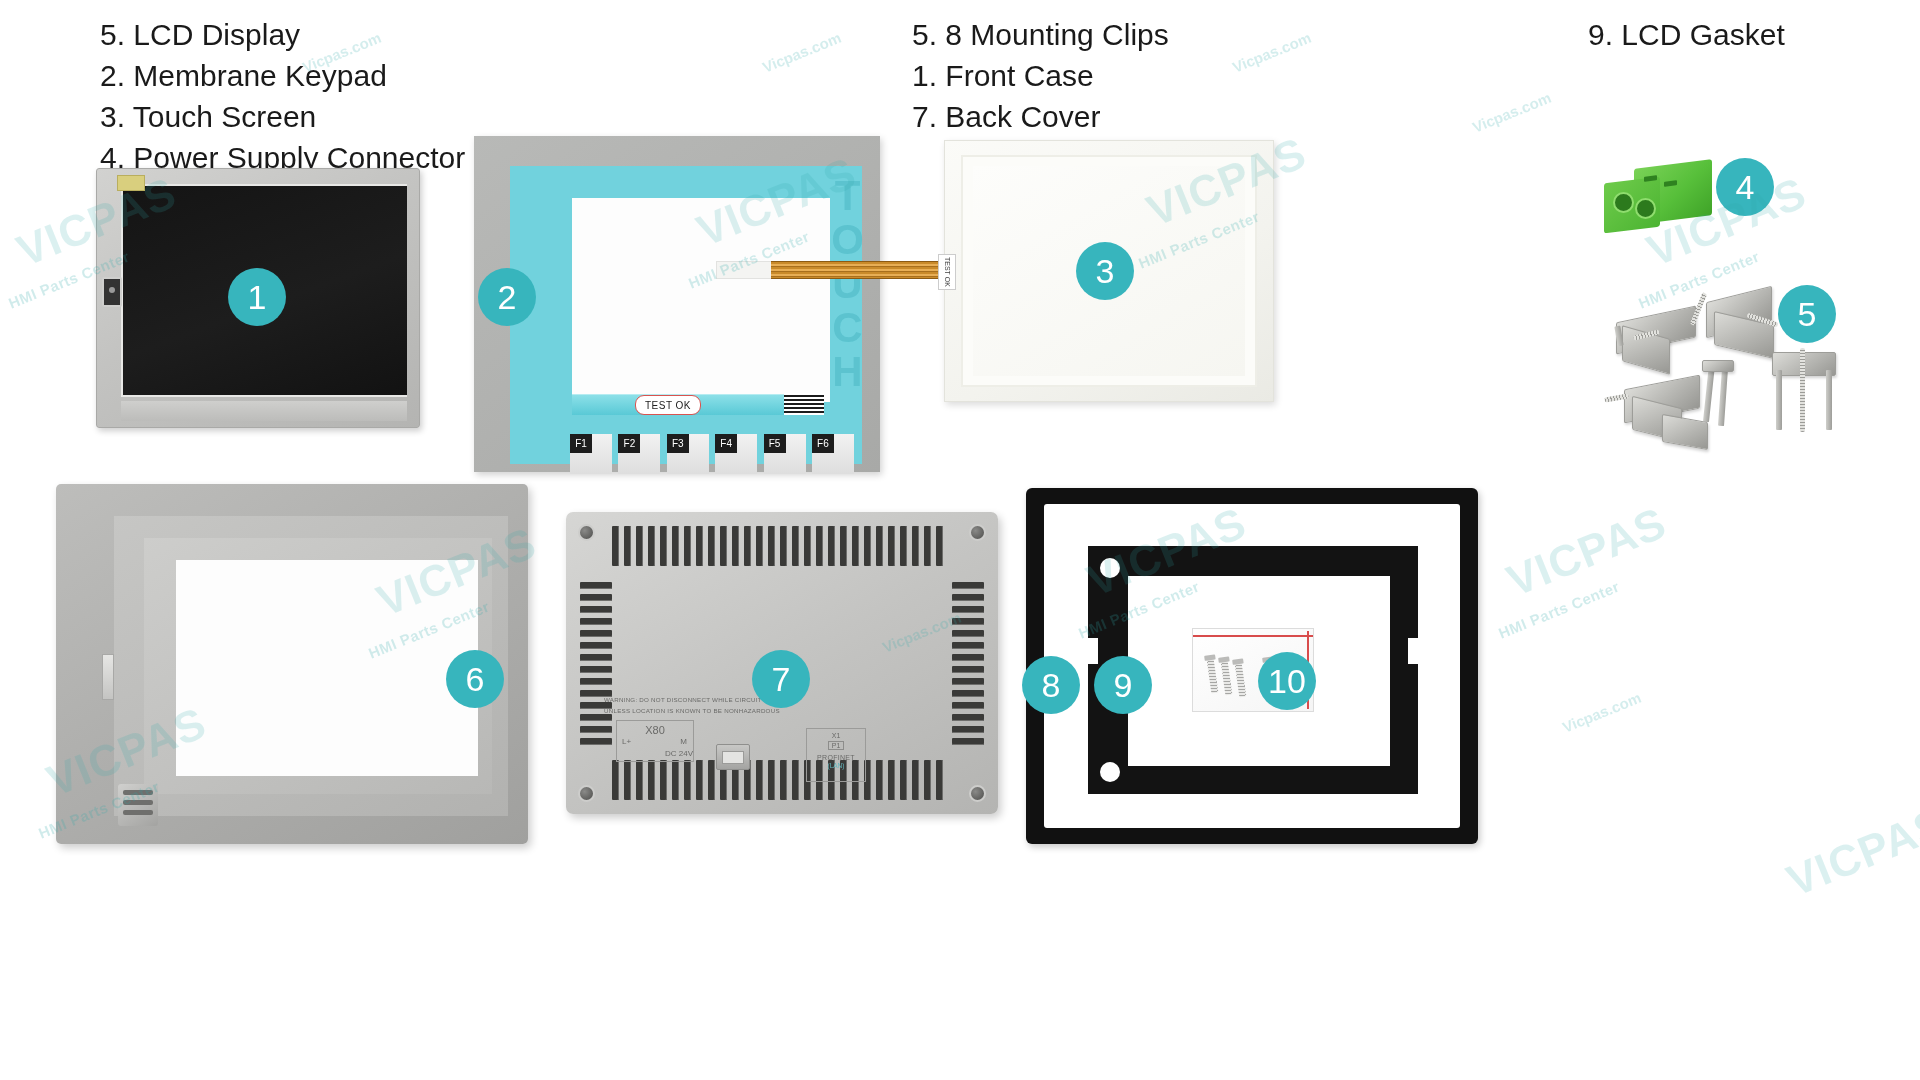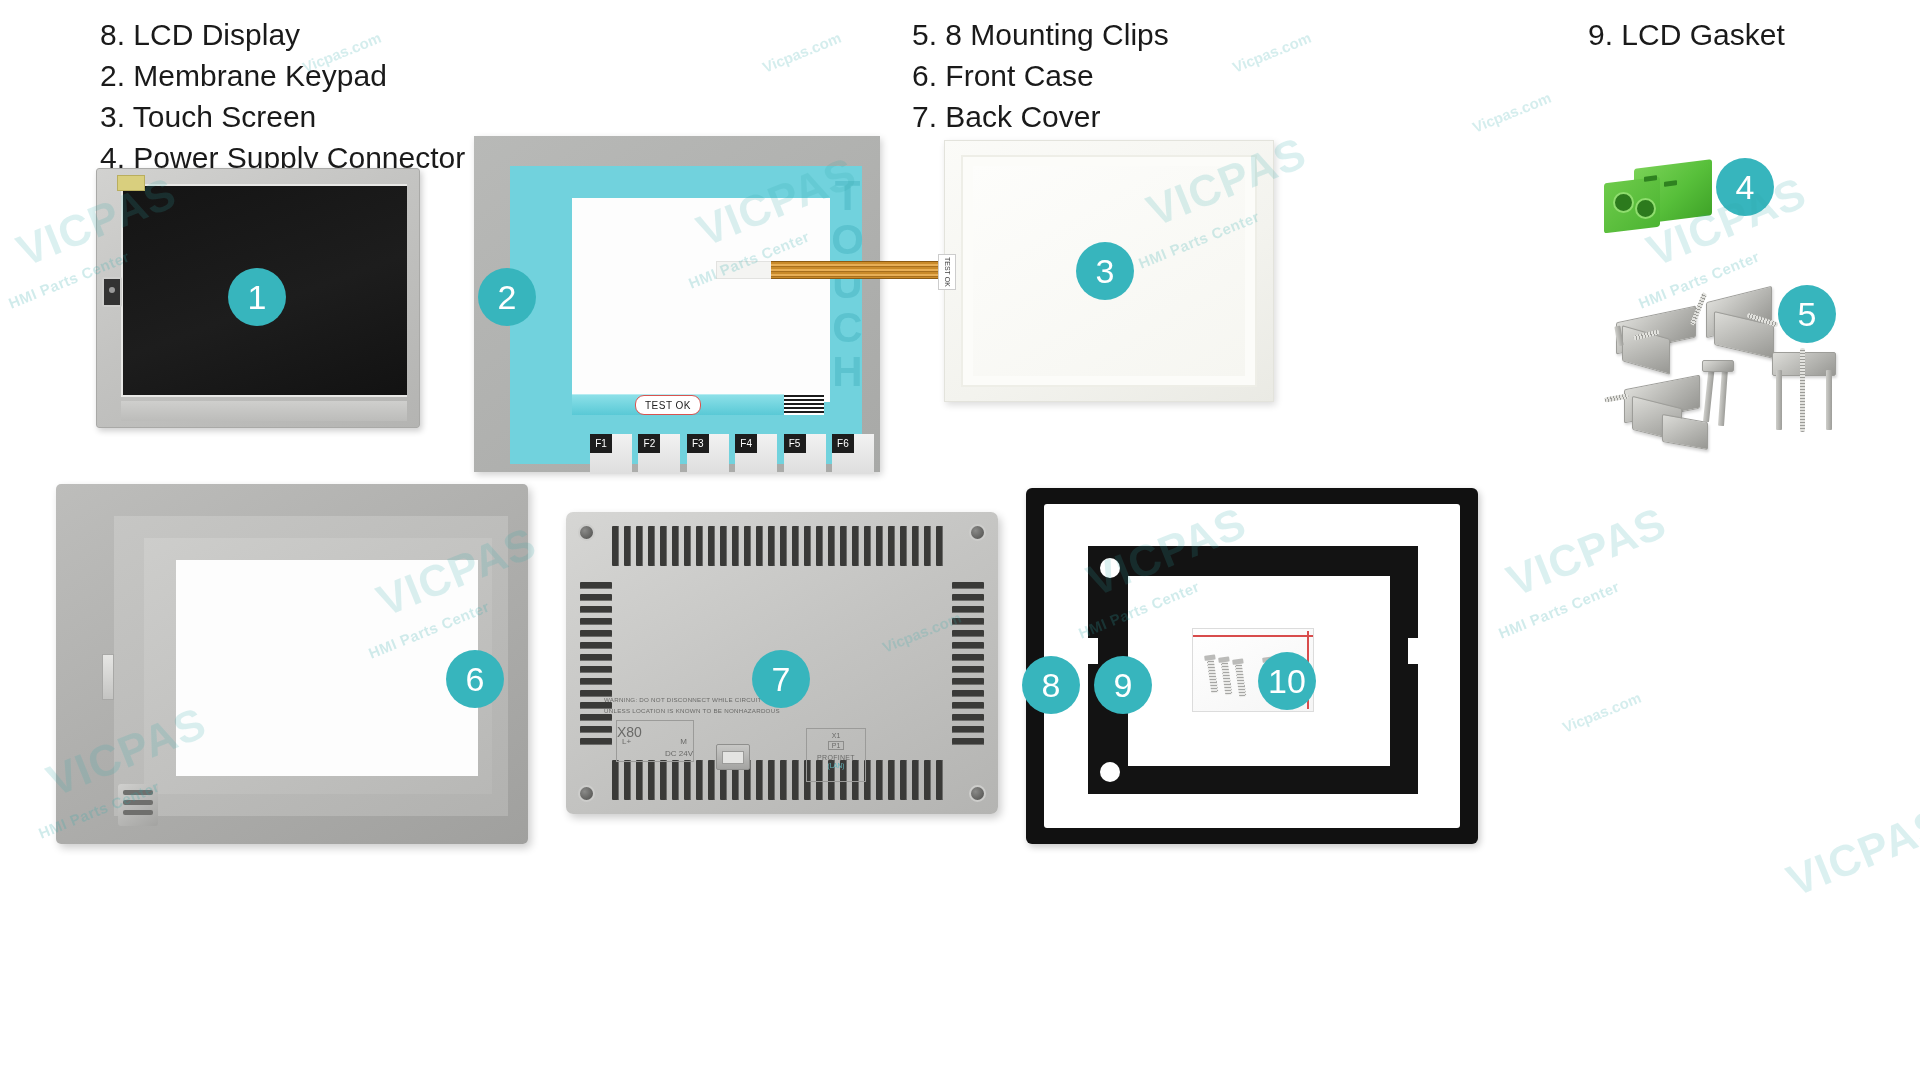--- a/index.html
+++ b/index.html
@@ -54,21 +54,21 @@
     opacity:.95;line-height:.82;}
   #membrane-teal-bar{position:absolute;left:62px;top:228px;width:212px;height:20px;
     background:linear-gradient(#8ce0e8,#59c9d6);border-top:1px solid #b5ecf1;}
   #test-ok-tag{position:absolute;left:125px;top:229px;width:64px;height:18px;
     background:#fff;border:1.5px solid #d9534f;border-radius:9px;
     display:flex;align-items:center;justify-content:center;
     font-size:10px;color:#222;letter-spacing:.5px;}
   #membrane-comb{position:absolute;left:274px;top:227px;width:40px;height:22px;
     background:repeating-linear-gradient(#fff 0 2px,#1b1b1b 2px 4px);}
   #fkey-row{position:absolute;left:60px;top:268px;width:284px;height:42px;
-    display:flex;justify-content:space-between;margin-left:20px;}
+    display:flex;justify-content:space-between;}
   .fkey{position:relative;width:42px;height:40px;
     background:linear-gradient(#f2f2f2,#dedede);}
   .fkey-lbl{position:absolute;left:0;top:0;width:22px;height:19px;background:#1d1d1d;
     color:#fff;font-size:10px;display:flex;align-items:center;justify-content:center;}
 
   
   #fpc-ribbon{position:absolute;left:716px;top:258px;width:230px;height:22px;z-index:30;}
   #fpc-white{position:absolute;left:0;top:3px;width:58px;height:16px;
     background:#f4f4f2;border:1px solid #e2e2e0;}
   #fpc-flex{position:absolute;left:55px;top:3px;right:0;height:16px;
@@ -148,21 +148,21 @@
   #bc-vent-bottom{left:46px;bottom:14px;height:40px;}
   .vent-col{position:absolute;display:flex;flex-direction:column;gap:5px;}
   .vent-col .v{height:7px;background:#3a3a38;border-radius:1px;
     box-shadow:inset 0 -1px 0 #6e6e6c;}
   #bc-vent-left{left:14px;top:70px;width:32px;}
   #bc-vent-right{right:14px;top:70px;width:32px;}
   #bc-warning{position:absolute;left:38px;top:182px;width:250px;
     font-size:6.2px;line-height:1.85;color:#6a6a68;letter-spacing:.25px;}
   #bc-x80{position:absolute;left:50px;top:208px;width:76px;height:40px;
     border:1px solid #9b9b99;color:#6a6a68;font-size:8px;}
-  #bc-x80-title{position:absolute;left:0;right:0;top:3px;text-align:left;font-size:14px;}
+  #bc-x80-title{position:absolute;left:0;right:0;top:3px;text-align:center;font-size:11px;}
   #bc-x80-lplus{position:absolute;left:5px;top:16px;}
   #bc-x80-m{position:absolute;right:6px;top:16px;}
   #bc-x80-dc{position:absolute;left:0;right:0;bottom:3px;text-align:right;}
   #bc-profinet{position:absolute;left:240px;top:216px;width:58px;height:52px;
     border:1px solid #9b9b99;color:#6a6a68;font-size:6.5px;text-align:center;}
   #bc-pn-x1{margin-top:3px;font-size:7px;}
   #bc-pn-p1{display:inline-block;border:1px solid #8d8d8b;padding:0 3px;
     margin-top:2px;font-size:7px;}
   #bc-pn-name{margin-top:4px;font-size:7px;letter-spacing:.3px;}
   #bc-pn-lan{margin-top:1px;color:#64b8bf;}
@@ -201,29 +201,29 @@
       color:#2fa9a9;font-weight:700;white-space:nowrap;
       transform:rotate(-22deg);transform-origin:left top;z-index:60;}
   .wm-main{font-size:44px;opacity:.17;letter-spacing:1px;}
   .wm-sub{font-size:15px;opacity:.22;letter-spacing:.5px;}
   .wm-small{font-size:15px;opacity:.20;}
 </style>
 </head>
 <body>
 
 <div class="legend" id="legend-col-1">
-  <div>8. LCD Display</div>
+  <div>5. LCD Display</div>
   <div>2. Membrane Keypad</div>
   <div>3. Touch Screen</div>
   <div>4. Power Supply Connector</div>
 </div>
 
 <div class="legend" id="legend-col-2">
   <div>5. 8 Mounting Clips</div>
-  <div>6. Front Case</div>
+  <div>1. Front Case</div>
   <div>7. Back Cover</div>
 </div>
 
 <div class="legend" id="legend-col-3">
   <div>9. LCD Gasket</div>
 </div>
 
 <div class="part" id="lcd-display">
   <div id="lcd-panel"></div>
   <div id="lcd-tab-top"></div>

